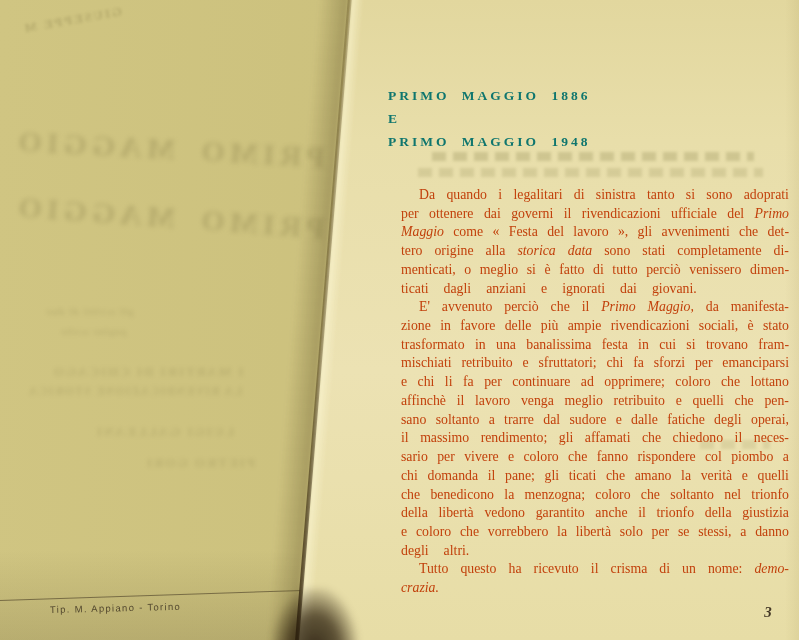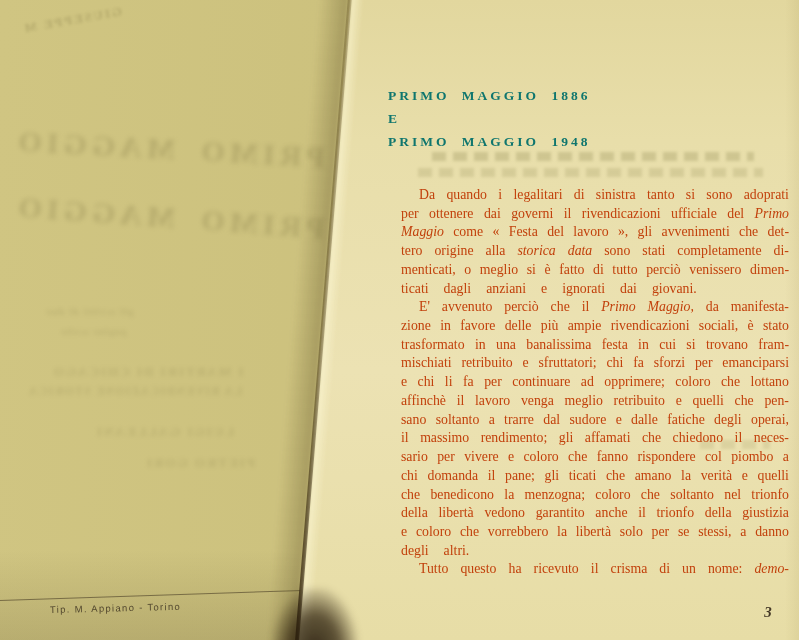--- a/index.html
+++ b/index.html
@@ -390,17 +390,20 @@
         <span class="w">questo</span>
         <span class="w">ha</span>
         <span class="w">ricevuto</span>
         <span class="w">il</span>
         <span class="w">crisma</span>
         <span class="w">di</span>
         <span class="w">un</span>
         <span class="w">nome:</span>
         <span class="w it">demo-</span>
       </div>
+      <div class="bl last">
+        <span class="w it">crazia.</span>
+      </div>
     </div>
 
   <div class="page-number">3</div>
 
 </div>
 
 </body></html>

